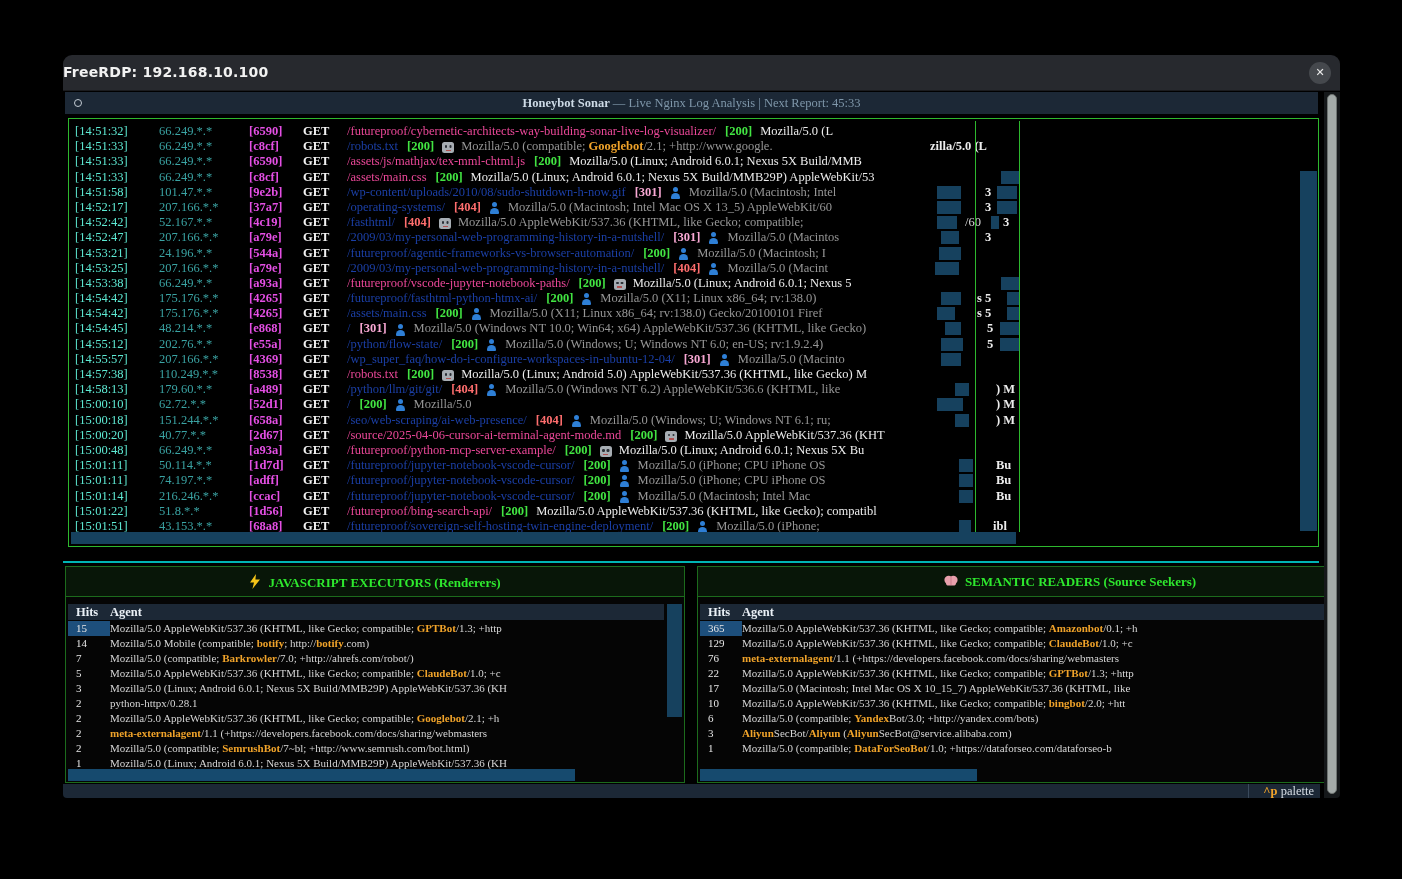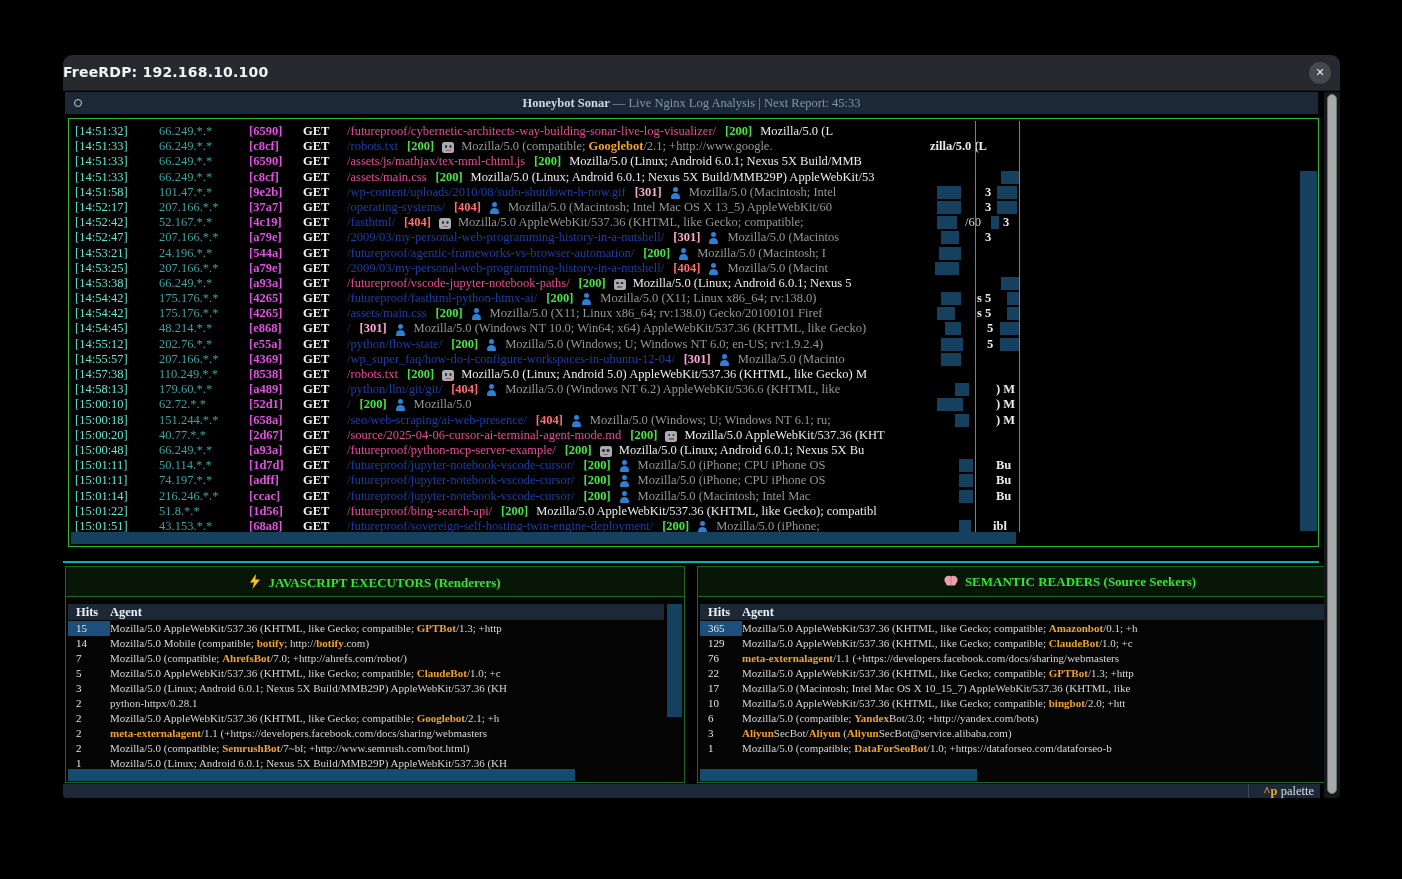--- a/index.html
+++ b/index.html
@@ -129,21 +129,21 @@
   <div id="panel-left" class="panel mono">
     <div class="panel-header">
       <div class="panel-title"><svg width="12" height="15" viewBox="0 0 12 15">
             <polygon points="7,0 1,8.5 5,8.5 3.4,15 11,5.5 6.4,5.5" fill="#f5c518"></polygon>
           </svg><span>JAVASCRIPT EXECUTORS (Renderers)</span></div>
     </div>
     <div class="cols"><span class="c1">Hits</span><span class="c2">Agent</span></div>
     <div class="panel-rows">
         <div class="pr sel"><span class="c1">15</span><span class="c2"><span>Mozilla/5.0 AppleWebKit/537.36 (KHTML, like Gecko; compatible; </span><span class="hl">GPTBot</span><span>/1.3; +http</span></span></div>
         <div class="pr"><span class="c1">14</span><span class="c2"><span>Mozilla/5.0 Mobile (compatible; </span><span class="hl">botify</span><span>; http://</span><span class="hl">botify</span><span>.com)</span></span></div>
-        <div class="pr"><span class="c1">7</span><span class="c2"><span>Mozilla/5.0 (compatible; </span><span class="hl">AhrefsBot</span><span>/7.0; +http://ahrefs.com/robot/)</span></span></div>
+        <div class="pr"><span class="c1">7</span><span class="c2"><span>Mozilla/5.0 (compatible; </span><span class="hl">Barkrowler</span><span>/7.0; +http://ahrefs.com/robot/)</span></span></div>
         <div class="pr"><span class="c1">5</span><span class="c2"><span>Mozilla/5.0 AppleWebKit/537.36 (KHTML, like Gecko; compatible; </span><span class="hl">ClaudeBot</span><span>/1.0; +c</span></span></div>
         <div class="pr"><span class="c1">3</span><span class="c2"><span>Mozilla/5.0 (Linux; Android 6.0.1; Nexus 5X Build/MMB29P) AppleWebKit/537.36 (KH</span></span></div>
         <div class="pr"><span class="c1">2</span><span class="c2"><span>python-httpx/0.28.1</span></span></div>
         <div class="pr"><span class="c1">2</span><span class="c2"><span>Mozilla/5.0 AppleWebKit/537.36 (KHTML, like Gecko; compatible; </span><span class="hl">Googlebot</span><span>/2.1; +h</span></span></div>
         <div class="pr"><span class="c1">2</span><span class="c2"><span class="hl">meta-externalagent</span><span>/1.1 (+https://developers.facebook.com/docs/sharing/webmasters</span></span></div>
         <div class="pr"><span class="c1">2</span><span class="c2"><span>Mozilla/5.0 (compatible; </span><span class="hl">SemrushBot</span><span>/7~bl; +http://www.semrush.com/bot.html)</span></span></div>
         <div class="pr"><span class="c1">1</span><span class="c2"><span>Mozilla/5.0 (Linux; Android 6.0.1; Nexus 5X Build/MMB29P) AppleWebKit/537.36 (KH</span></span></div>
       </div>
     <div class="vthumb"></div>
     <div class="hscroll" style="width: 507px;"></div>

